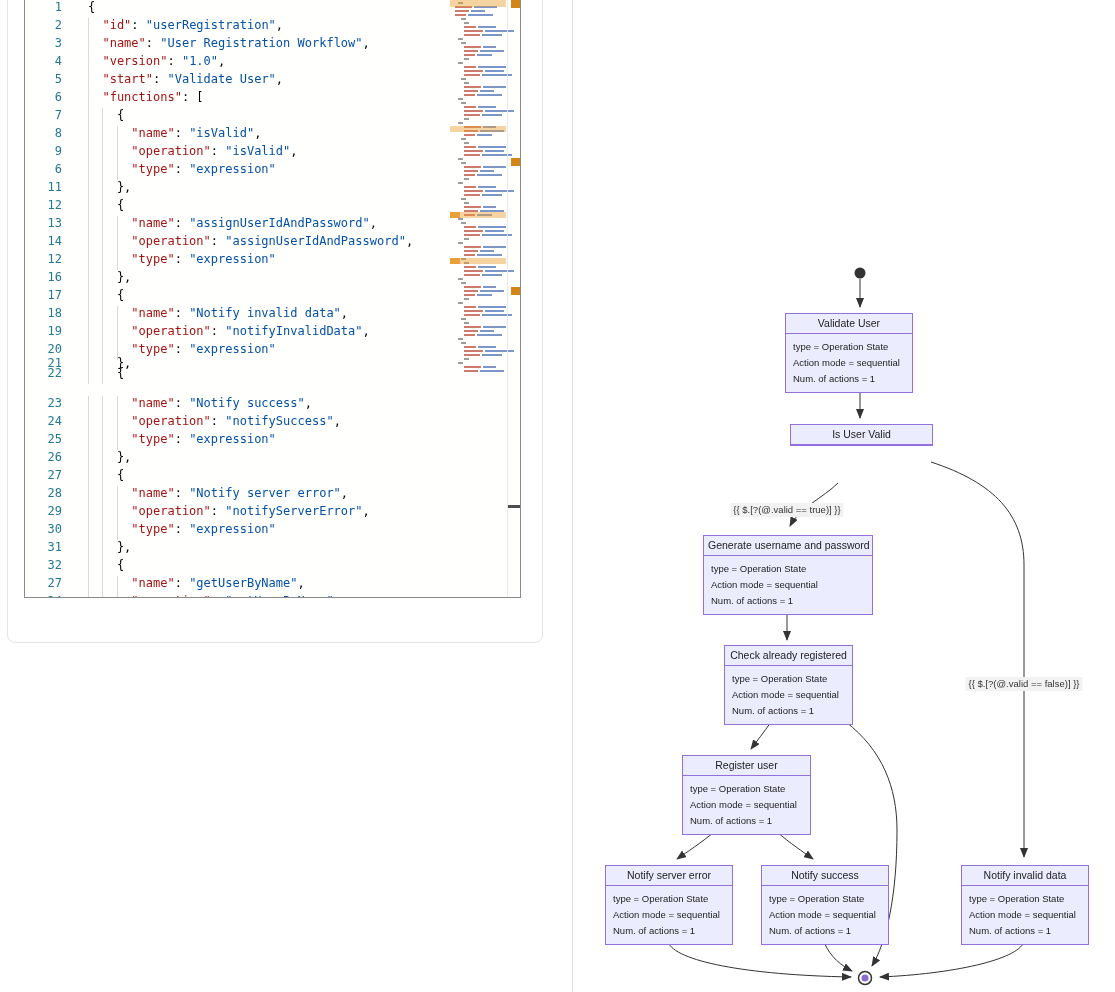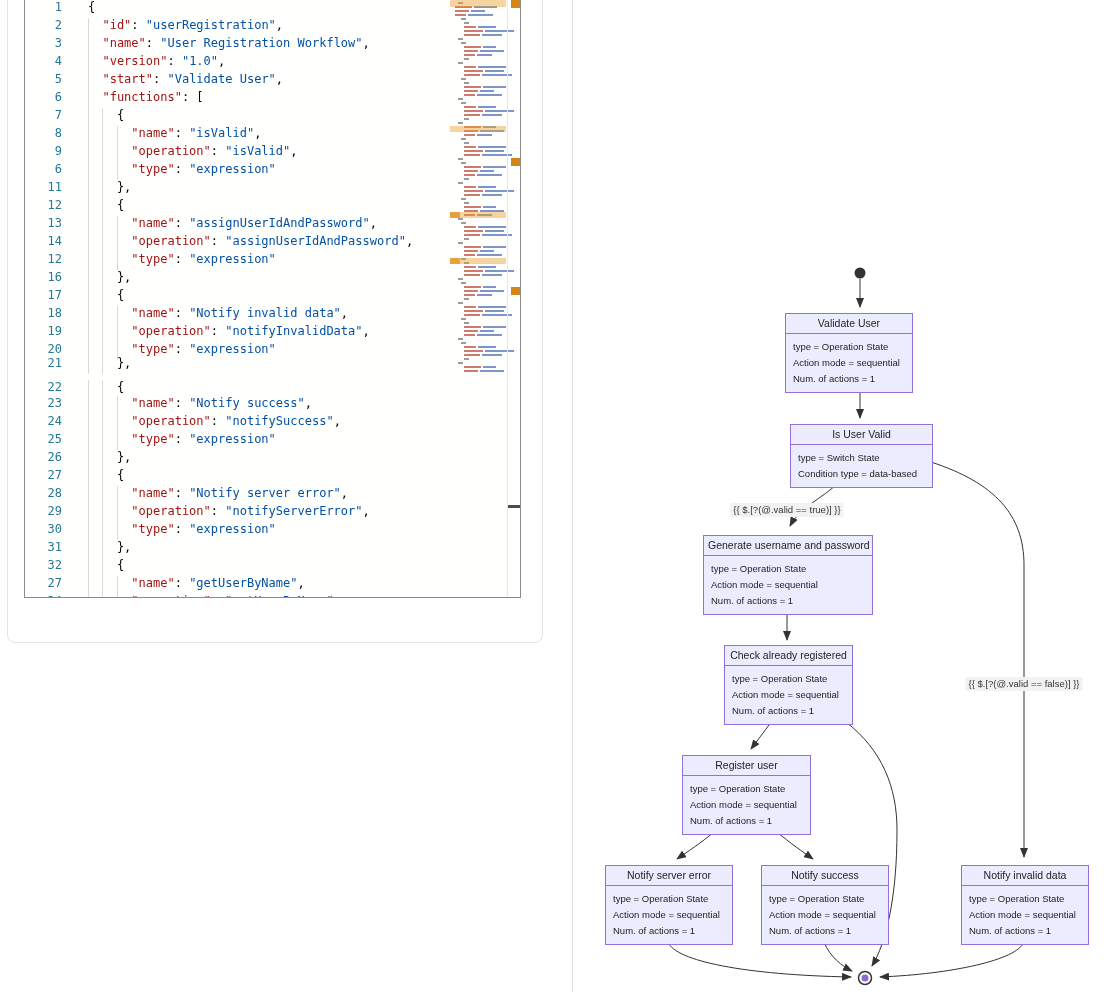--- a/index.html
+++ b/index.html
@@ -169,21 +169,21 @@
             <div class="guide" style="left: 77.44px;"></div>
             <div class="guide" style="left: 91.88px;"></div>
             <span class="lc" style="left: 106.32px;"><span class="tok-k">"type"</span><span class="tok-p">: </span><span class="tok-v">"expression"</span></span>
           </div>
           <div class="code-row" style="top: 356px;">
             <span class="ln">21</span>
             <div class="guide" style="left: 63px;"></div>
             <div class="guide" style="left: 77.44px;"></div>
             <span class="lc" style="left: 91.88px;"><span class="tok-p">},</span></span>
           </div>
-          <div class="code-row" style="top: 380px; text-decoration: underline;">
+          <div class="code-row" style="top: 366px; text-decoration: underline;">
             <span class="ln">22</span>
             <div class="guide" style="left: 63px;"></div>
             <div class="guide" style="left: 77.44px;"></div>
             <span class="lc" style="left: 91.88px;"><span class="tok-p">{</span></span>
           </div>
           <div class="code-row" style="top: 396px;">
             <span class="ln">23</span>
             <div class="guide" style="left: 63px;"></div>
             <div class="guide" style="left: 77.44px;"></div>
             <div class="guide" style="left: 91.88px;"></div>
@@ -644,24 +644,20 @@
       <div class="state-node" style="left: 785px; top: 313px; width: 126px;">
         <div class="state-title">Validate User</div>
         <div class="state-body">
           <div>type = Operation State</div>
           <div>Action mode = sequential</div>
           <div>Num. of actions = 1</div>
         </div>
       </div>
       <div class="state-node" style="left: 790px; top: 424px; width: 141px;">
         <div class="state-title">Is User Valid</div>
-        <div class="state-body">
-          <div>type = Switch State</div>
-          <div>Condition type = data-based</div>
-        </div>
       </div>
       <div class="state-node" style="left: 703px; top: 535px; width: 168px;">
         <div class="state-title">Generate username and password</div>
         <div class="state-body">
           <div>type = Operation State</div>
           <div>Action mode = sequential</div>
           <div>Num. of actions = 1</div>
         </div>
       </div>
       <div class="state-node" style="left: 724px; top: 645px; width: 127px;">

